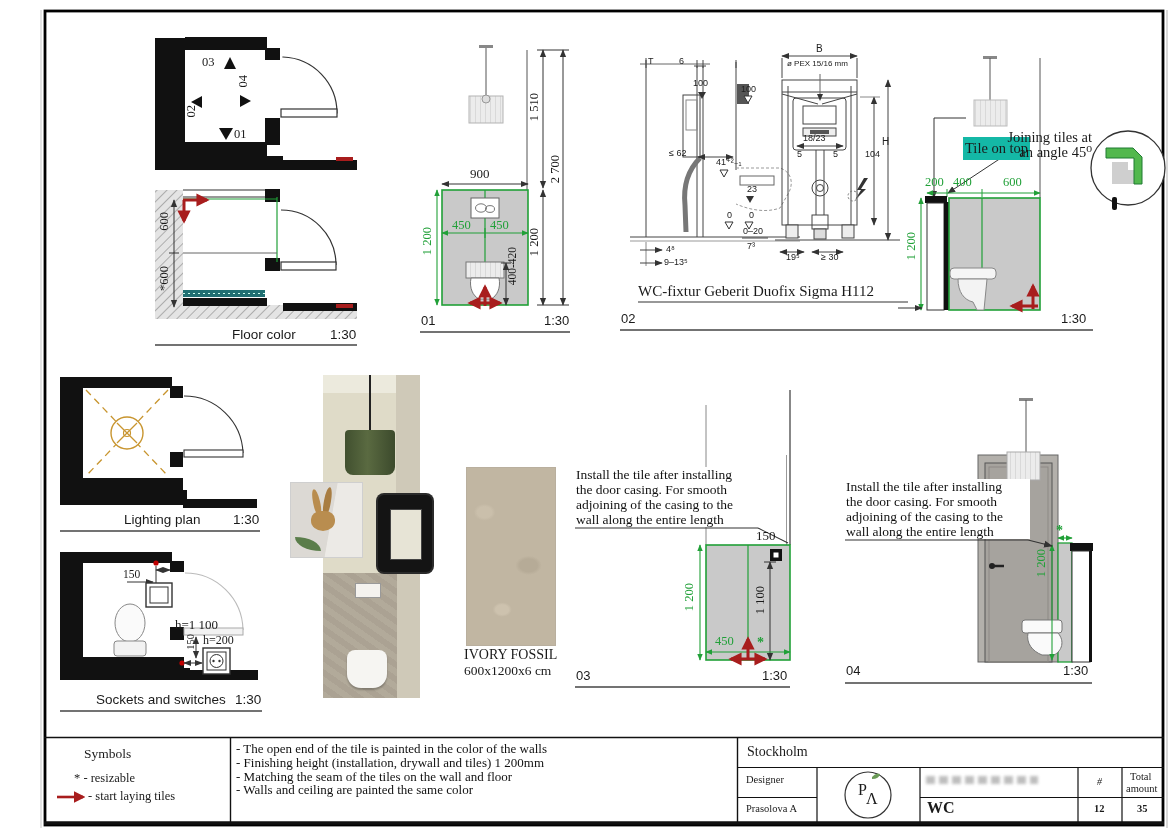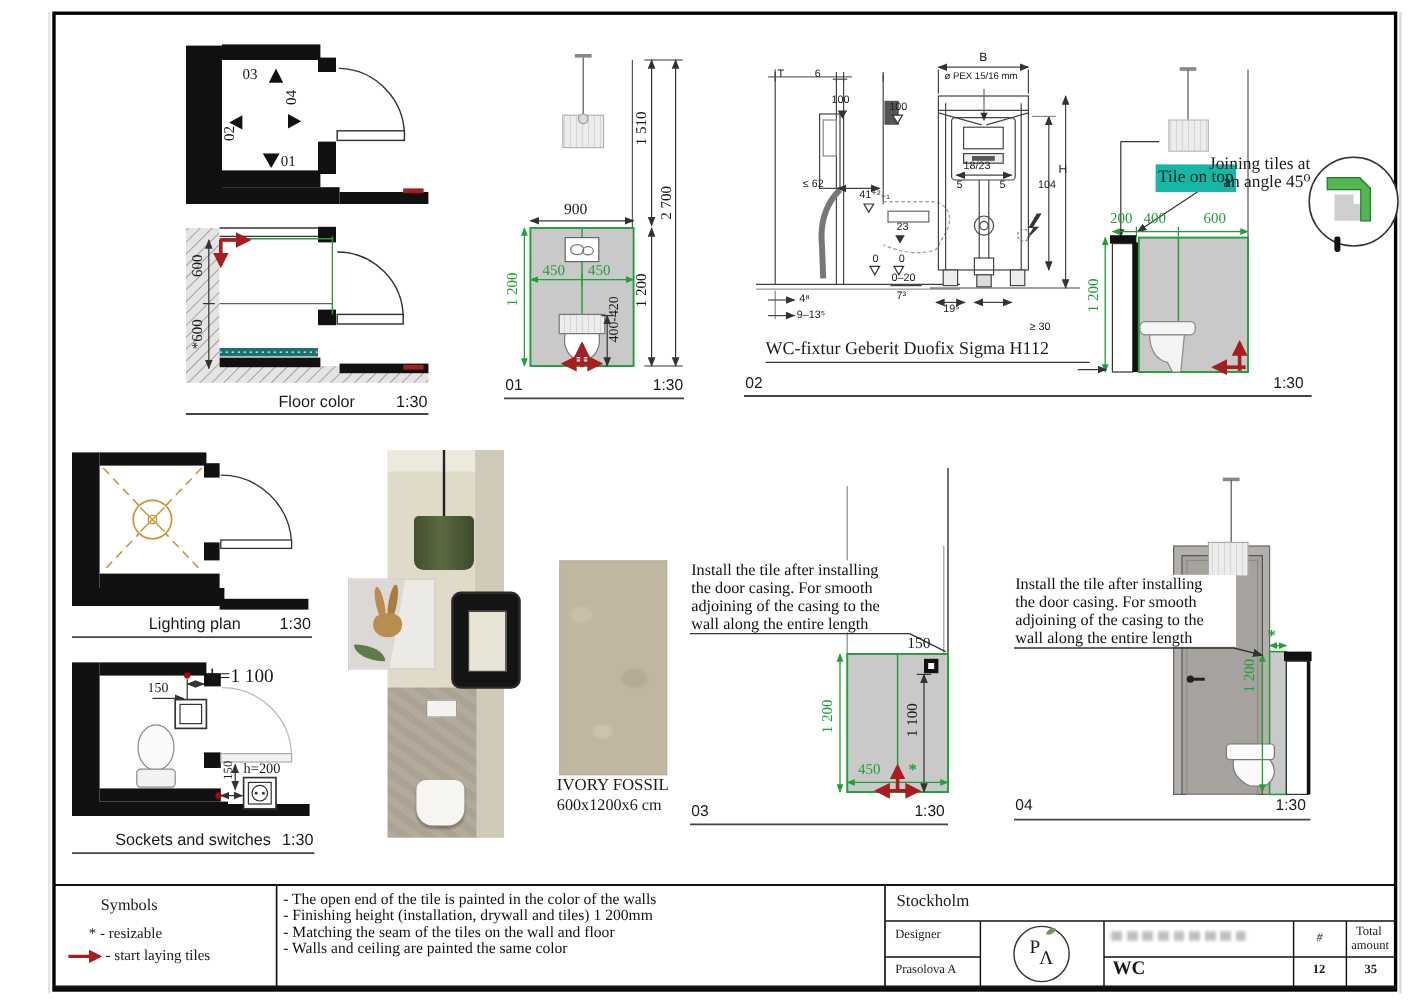--- a/index.html
+++ b/index.html
@@ -387,21 +387,21 @@
 <div class="t ts small" style="left:743px;top:227px;">0–20</div>
 <div class="t ts small" style="left:747px;top:242px;">7³</div>
 <div class="t ts small" style="left:816px;top:44px;font-size:10px;">B</div>
 <div class="t ts" style="left:787px;top:60px;font-size:8px;">ø PEX 15/16 mm</div>
 <div class="t ts small" style="left:803px;top:134px;">18/23</div>
 <div class="t ts small" style="left:797px;top:150px;">5</div>
 <div class="t ts small" style="left:833px;top:150px;">5</div>
 <div class="t ts small" style="left:882px;top:137px;font-size:10px;">H</div>
 <div class="t ts small" style="left:865px;top:150px;">104</div>
 <div class="t ts small" style="left:786px;top:253px;">19⁵</div>
-<div class="t ts small" style="left:858px;top:253px;margin-top:15px;">≥ 30</div>
+<div class="t ts small" style="left:821px;top:253px;">≥ 30</div>
 <div class="t" style="left:638px;top:284px;font-size:15px;">WC-fixtur Geberit Duofix Sigma H112</div>
 <div class="t ts" style="left:621px;top:312px;font-size:13px;">02</div>
 <div class="t ts" style="left:1061px;top:312px;font-size:13px;">1:30</div>
 
 <div class="t wbg" style="left:963px;top:109px;font-size:14.5px;">Tile on top</div>
 <div class="t" style="left:1000px;top:130px;width:92px;text-align:right;font-size:14.5px;">Joining tiles at</div>
 <div class="t" style="left:1000px;top:145px;width:92px;text-align:right;font-size:14.5px;">an angle 45⁰</div>
 <div class="t g" style="left:925px;top:176px;">200</div>
 <div class="t g" style="left:953px;top:176px;">400</div>
 <div class="t g" style="left:1003px;top:176px;">600</div>
@@ -429,21 +429,21 @@
 <div class="t ts" style="left:762px;top:669px;font-size:13px;">1:30</div>
 
 <div class="t g" style="left:1056px;top:524px;font-size:14px;font-weight:bold;">*</div>
 <div class="t g vt" style="left:1035px;top:549px;">1 200</div>
 <div class="t ts" style="left:846px;top:664px;font-size:13px;">04</div>
 <div class="t ts" style="left:1063px;top:664px;font-size:13px;">1:30</div>
 
 <div class="t ts" style="left:124px;top:513px;font-size:13.5px;">Lighting plan</div>
 <div class="t ts" style="left:233px;top:513px;font-size:13.5px;">1:30</div>
 <div class="t" style="left:123px;top:568px;font-size:11.5px;">150</div>
-<div class="t" style="left:175px;top:556px;font-size:16px;text-align:right;">h=1 100</div>
+<div class="t" style="left:175px;top:618px;font-size:13px;text-align:right;">h=1 100</div>
 <div class="t vt" style="left:185px;top:634px;font-size:10.5px;">150</div>
 <div class="t" style="left:203px;top:634px;font-size:12px;">h=200</div>
 <div class="t ts" style="left:96px;top:693px;font-size:13.5px;">Sockets and switches</div>
 <div class="t ts" style="left:235px;top:693px;font-size:13.5px;">1:30</div>
 
 <div class="t" style="left:464px;top:648px;font-size:14px;">IVORY FOSSIL</div>
 <div class="t" style="left:464px;top:664px;font-size:13.5px;">600x1200x6 cm</div>
 
 <div class="t" style="left:84px;top:747px;font-size:13.5px;">Symbols</div>
 <div class="t" style="left:74px;top:772px;">* - resizable</div>

